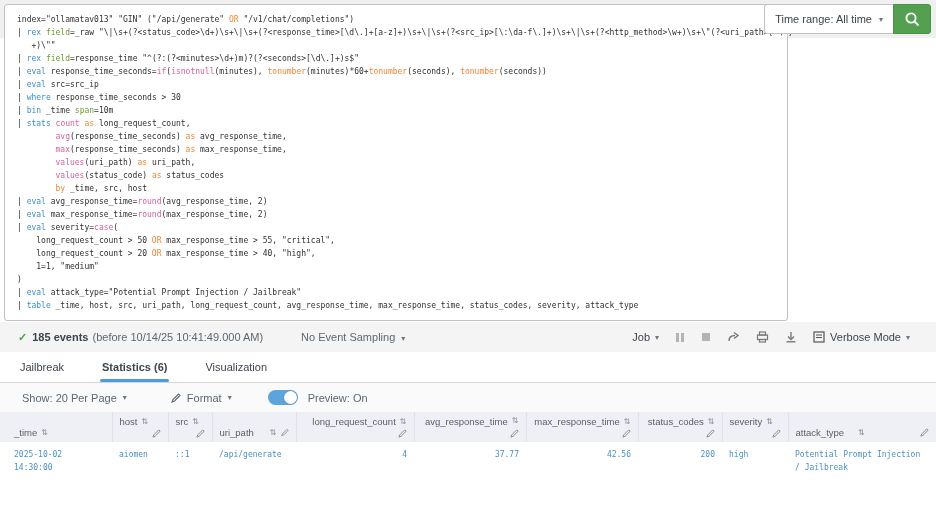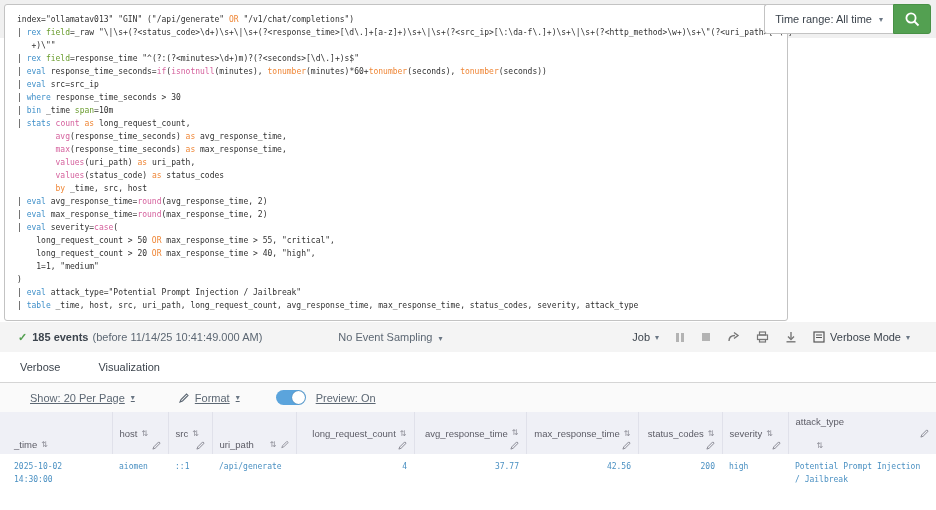--- a/index.html
+++ b/index.html
@@ -20,37 +20,37 @@
   .search-btn { width:38px; background:#53a051; border:1px solid #489146;
     border-radius:0 3px 3px 0; display:flex; align-items:center; justify-content:center; cursor:pointer; }
   .caret { font-size:8px; color:#6b7785; }
 
   
   .status-row { position:absolute; top:322px; left:0; width:936px; height:30px;
     background:#f4f4f4; display:flex; align-items:center; font-size:11px; color:#3c444d; }
   .check { color:#53a051; font-weight:bold; margin:0 5px 0 18px; font-size:11px; }
   .ev-bold { font-weight:bold; }
   .ev-rest { color:#5c6773; margin-left:4px; }
-  .sampling { margin-left:76px; color:#5c6773; display:flex; align-items:flex-end; gap:6px; cursor:pointer; }
+  .sampling { margin-left:38px; color:#5c6773; display:flex; align-items:flex-end; gap:6px; cursor:pointer; }
   .job-controls { margin-left:auto; display:flex; align-items:center; gap:16px; padding-right:26px; }
   .jc-btn { display:flex; align-items:center; gap:5px; color:#3c444d; cursor:pointer; }
   .icon-btn { display:flex; align-items:center; cursor:pointer; }
 
   
   .tabs { position:absolute; top:352px; left:0; width:936px; height:31px; background:#fff;
     border-bottom:1px solid #d5d5d5; display:flex; align-items:stretch; padding-left:18px; }
   .tab { font-size:11px; color:#3c444d; display:flex; align-items:center; padding:0 2px;
     margin-right:34px; position:relative; cursor:pointer; }
   .tab.active { font-weight:bold; }
   .tab.active::after { content:""; position:absolute; left:0; right:0; bottom:0; height:3px;
     background:#4f9bd8; border-radius:2px; }
 
   
   .toolbar { position:absolute; top:383px; left:0; width:936px; height:29px; background:#fafafa;
-    display:flex; align-items:center; font-size:11px; color:#5c6773; padding-left:30px; gap:8px;text-decoration:underline; }
+    display:flex; align-items:center; font-size:11px; color:#5c6773; padding-left:22px; gap:8px; }
   .tb-item { display:flex; align-items:center; gap:6px; cursor:pointer; }
   .sep-gap { width:28px; }
   .toggle { width:30px; height:15px; border-radius:8px; background:#5ba4dc; position:relative;
     cursor:pointer; margin-right:2px; }
   .knob { position:absolute; right:1px; top:1px; width:13px; height:13px; border-radius:50%;
     background:#fff; box-shadow:0 0 1px rgba(0,0,0,.4); }
 
   
   .table-wrap { position:absolute; top:412px; left:0; width:936px; height:98px; overflow:hidden; }
   table { border-collapse:collapse; width:936px; table-layout:fixed; }
@@ -86,21 +86,21 @@
     <svg width="17" height="17" viewBox="0 0 17 17">
       <circle cx="7" cy="7" r="4.6" fill="none" stroke="#fff" stroke-width="1.8"></circle>
       <line x1="10.5" y1="10.5" x2="14.5" y2="14.5" stroke="#fff" stroke-width="1.8"></line>
     </svg>
   </button>
 </div>
 
 <div class="status-row">
   <span class="check">✓</span>
   <span class="ev-bold">185 events</span>
-  <span class="ev-rest">(before 11/14/25 10:41:49.000 AM)</span>
+  <span class="ev-rest">(before 10/14/25 10:41:49.000 AM)</span>
   <div class="sampling">
     <span>No Event Sampling</span>
     <span class="caret">▾</span>
   </div>
   <div class="job-controls">
     <div class="jc-btn">
       <span>Job</span>
       <span class="caret">▾</span>
     </div>
     <span class="icon-btn">
@@ -140,21 +140,22 @@
         <line x1="3" y1="4" x2="9" y2="4" stroke="#555" stroke-width="1"></line>
         <line x1="3" y1="6.5" x2="9" y2="6.5" stroke="#555" stroke-width="1"></line>
       </svg>
       <span>Verbose Mode</span>
       <span class="caret">▾</span>
     </div>
   </div>
 </div>
 
 <div class="tabs" id="tabs">
-    <div class="tab">Verbose</div>
+    <div class="tab">Jailbreak</div>
+    <div class="tab active">Statistics (6)</div>
     <div class="tab">Visualization</div>
   </div>
 
 <div class="toolbar">
   <div class="tb-item">
     <span>Show: 20 Per Page</span>
     <span class="caret">▾</span>
   </div>
   <div class="sep-gap"></div>
   <div class="tb-item">
@@ -292,21 +293,21 @@
               </span>
             </div>
             <div class="pencil-row">
               <svg width="9" height="9" viewBox="0 0 10 10">
                 <path d="M1 9 L2 6.5 L7.5 1 L9 2.5 L3.5 8 Z" fill="none" stroke="#8a8a94" stroke-width="1.1"></path>
               </svg>
             </div>
           </th>
           <th>
             <div class="th-row between">
-              <span style="display: inline-flex; align-items: center; gap: 14px; flex-direction: column;">
+              <span style="display: inline-flex; align-items: center; gap: 14px;">
                 <span>attack_type</span>
                 <span class="sort-icon">⇅</span>
               </span>
               <svg width="9" height="9" viewBox="0 0 10 10">
                 <path d="M1 9 L2 6.5 L7.5 1 L9 2.5 L3.5 8 Z" fill="none" stroke="#8a8a94" stroke-width="1.1"></path>
               </svg>
             </div>
           </th>
         </tr>
       </thead>

